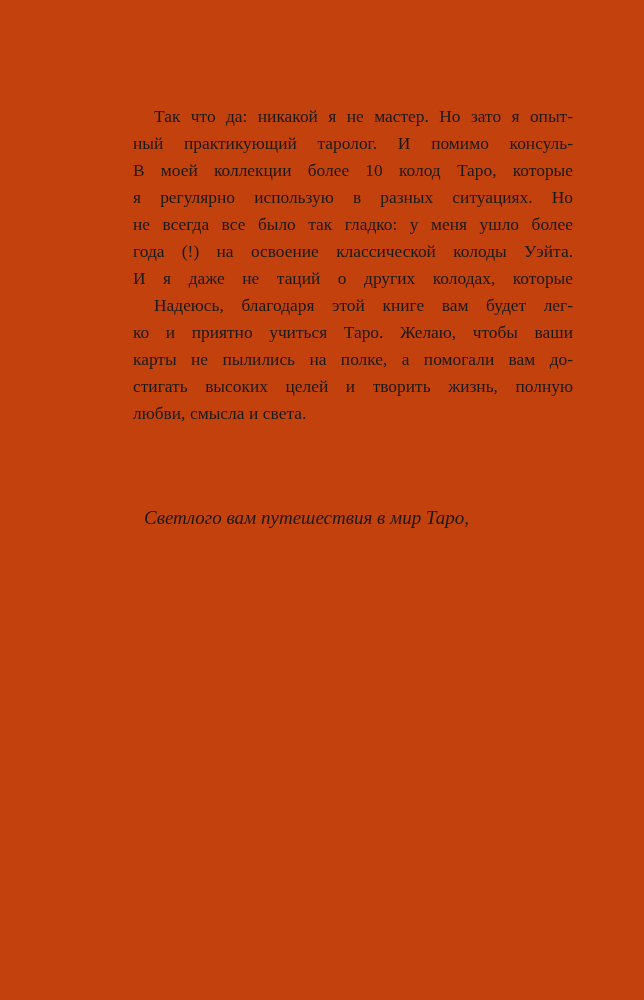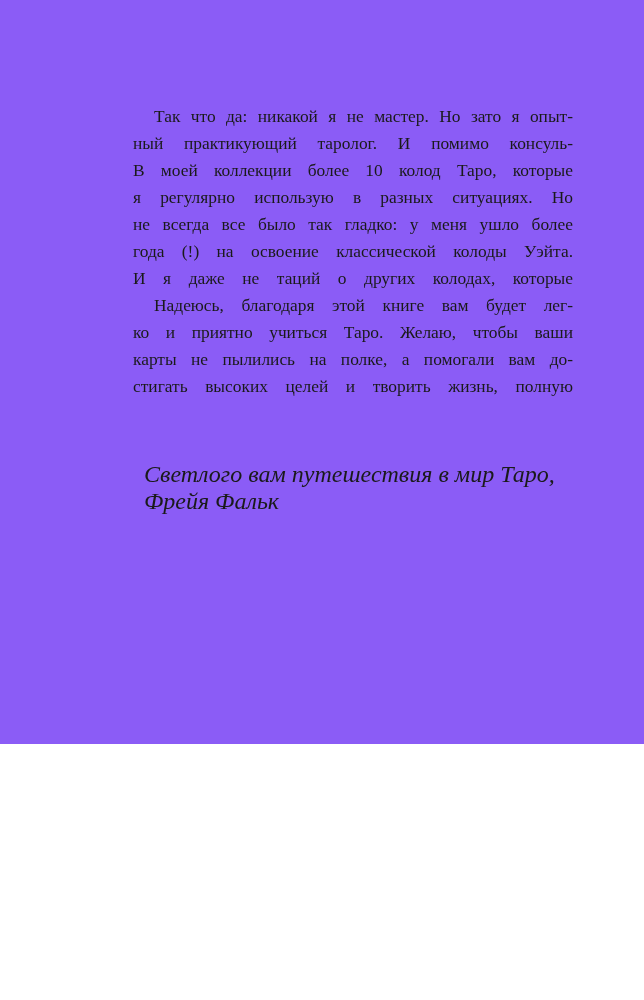--- a/index.html
+++ b/index.html
@@ -13,22 +13,22 @@
     background: #ffffff;
     font-family: "Liberation Serif", "DejaVu Serif", serif;
     color: #1a1a1a;
     -webkit-font-smoothing: antialiased;
     overflow: hidden;
   }
 
   .page {
     position: relative;
     width: 644px;
-    height: 744px;
-    background: #8b5cf6;
+    height: 1000px;
+    background: #c2410c;
     box-sizing: border-box;
   }
 
   .text-block {
     position: absolute;
     left: 133px;
     top: 103px;
     width: 440px;
   }
 
@@ -54,23 +54,23 @@
   .para .ln.first {
     text-indent: 21px;
   }
   .para .ln.last {
     text-align-last: left;
   }
 
   .signature {
     position: absolute;
     left: 144px;
-    top: 461px;
+    top: 504px;
     width: 430px;
-    font-size: 24px;
+    font-size: 19px;
     line-height: 27px;
     font-style: italic;
     color: #1a1a1a;
   }
   .signature .sig-line {
     display: block;
     white-space: nowrap;
   }
 </style>
 </head>
@@ -88,22 +88,22 @@
       <span class="ln">не всегда все было так гладко: у меня ушло более</span>
       <span class="ln">года (!) на освоение классической колоды Уэйта.</span>
       <span class="ln">И я даже не таций о других колодах, которые</span>
     </p>
 
     <p class="para">
       <span class="ln first">Надеюсь, благодаря этой книге вам будет лег-</span>
       <span class="ln">ко и приятно учиться Таро. Желаю, чтобы ваши</span>
       <span class="ln">карты не пылились на полке, а помогали вам до-</span>
       <span class="ln">стигать высоких целей и творить жизнь, полную</span>
+      <span class="ln last">любви, смысла и света.</span>
     </p>
 
   </div>
 
   <div class="signature">
     <span class="sig-line">Светлого вам путешествия в мир Таро,</span>
-    <span class="sig-line">Фрейя Фальк</span>
   </div>
 
 </div>
 
 </body></html>

